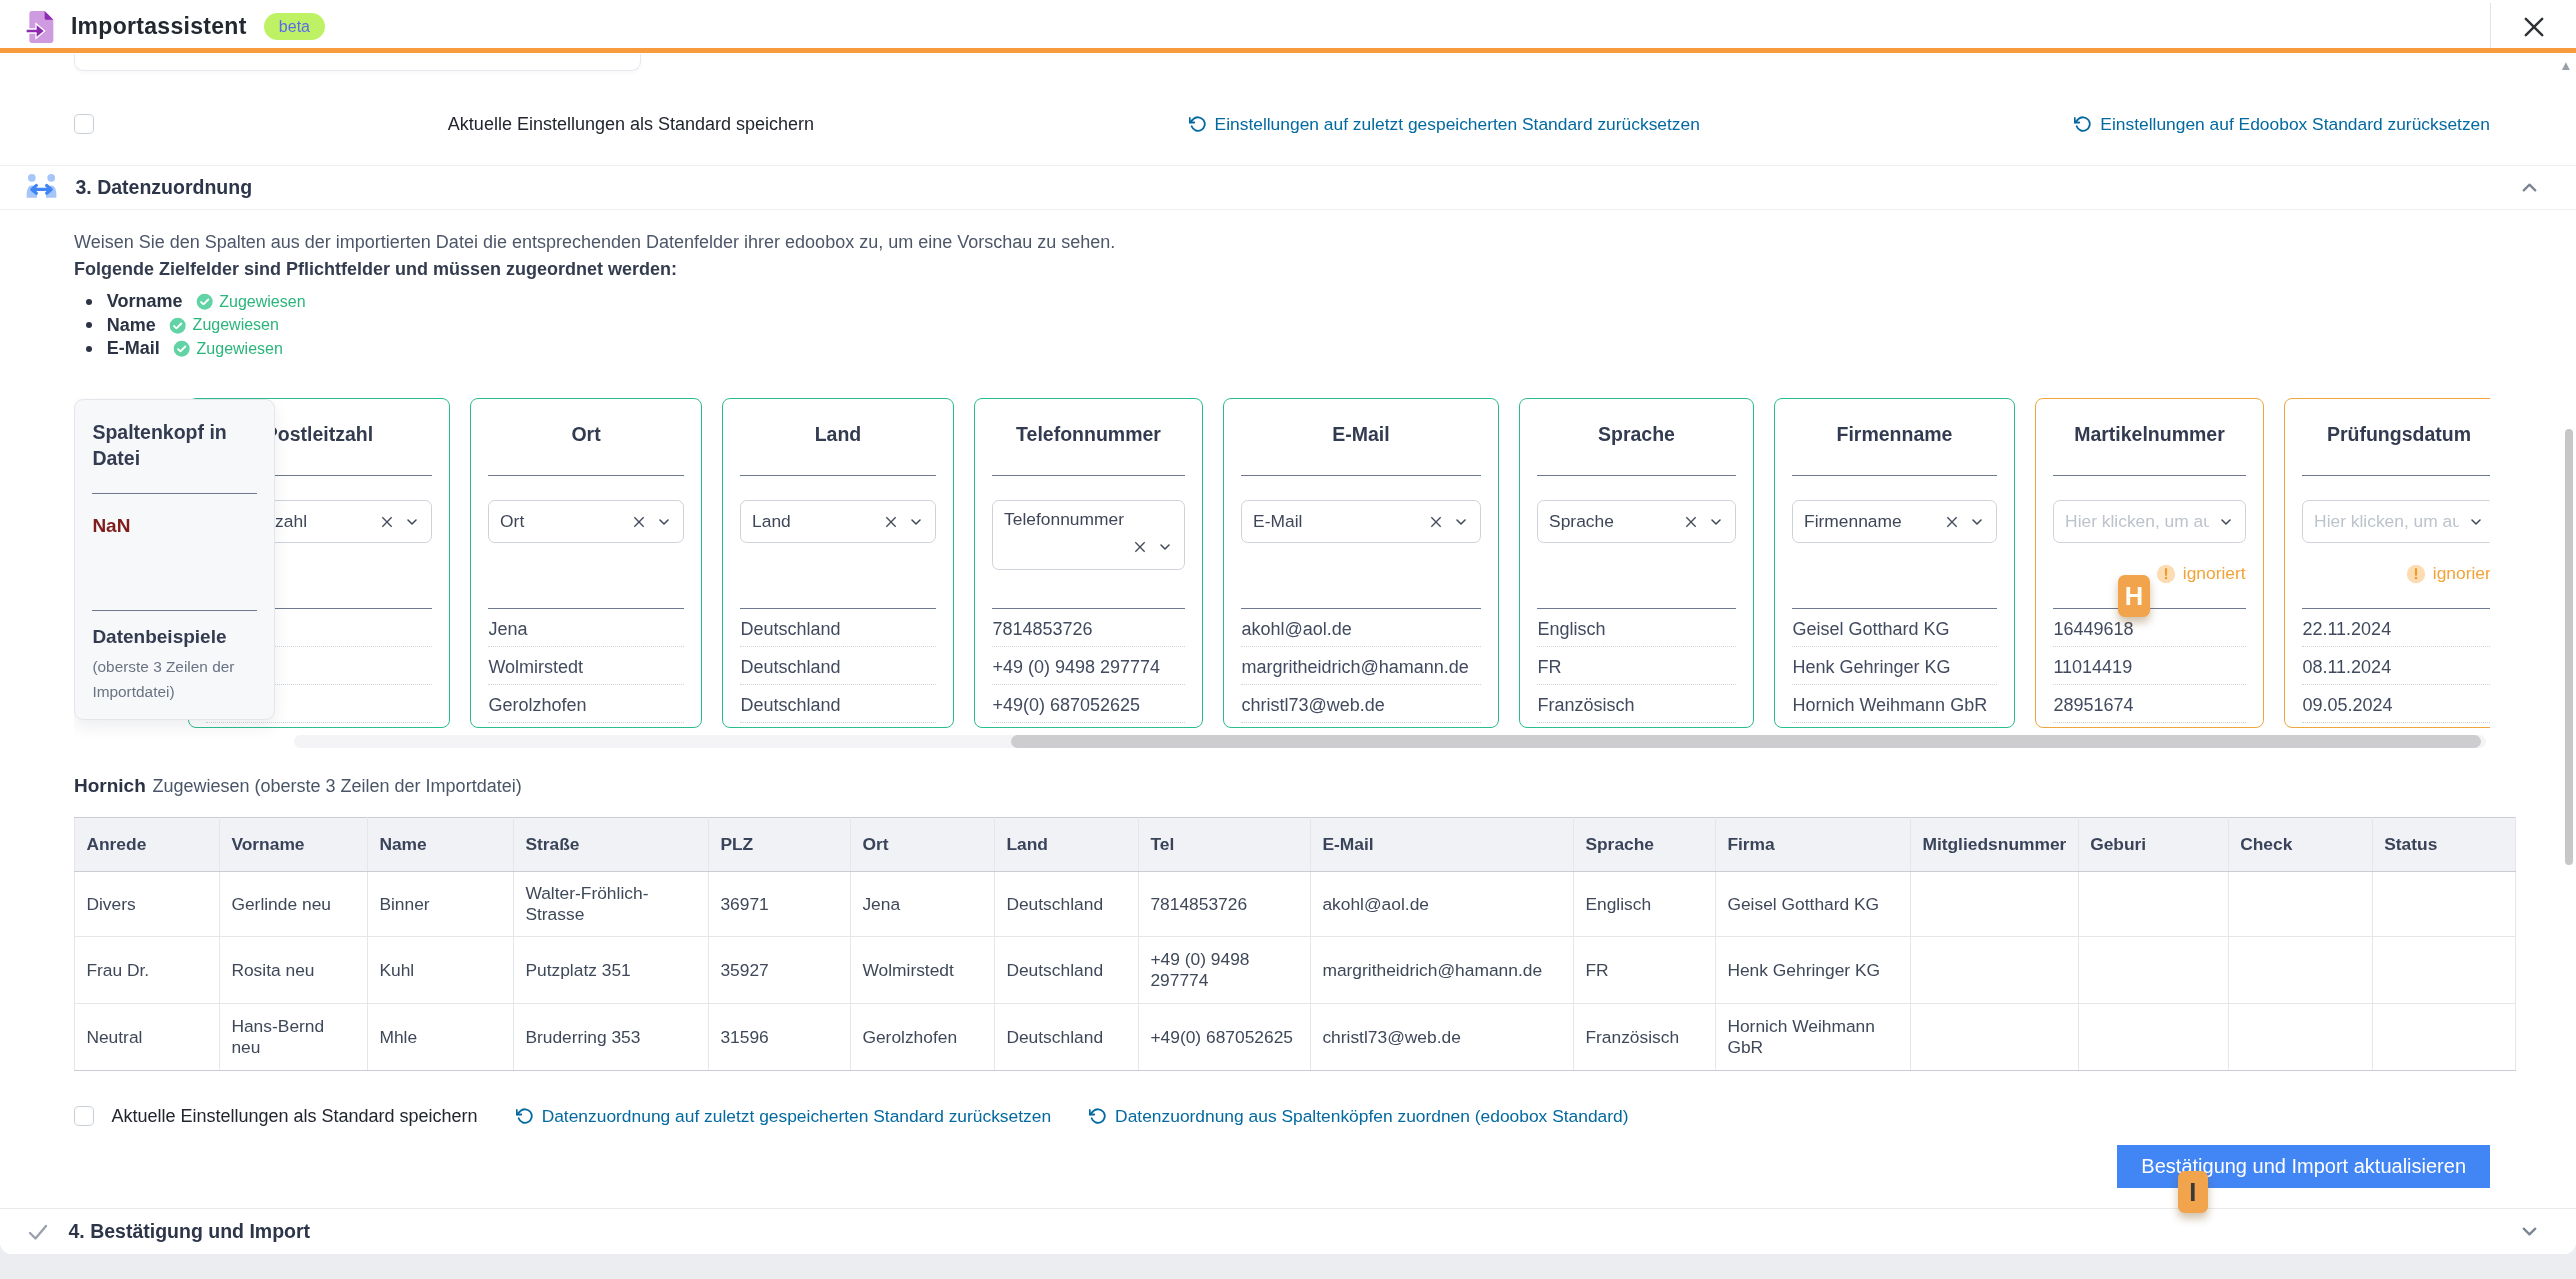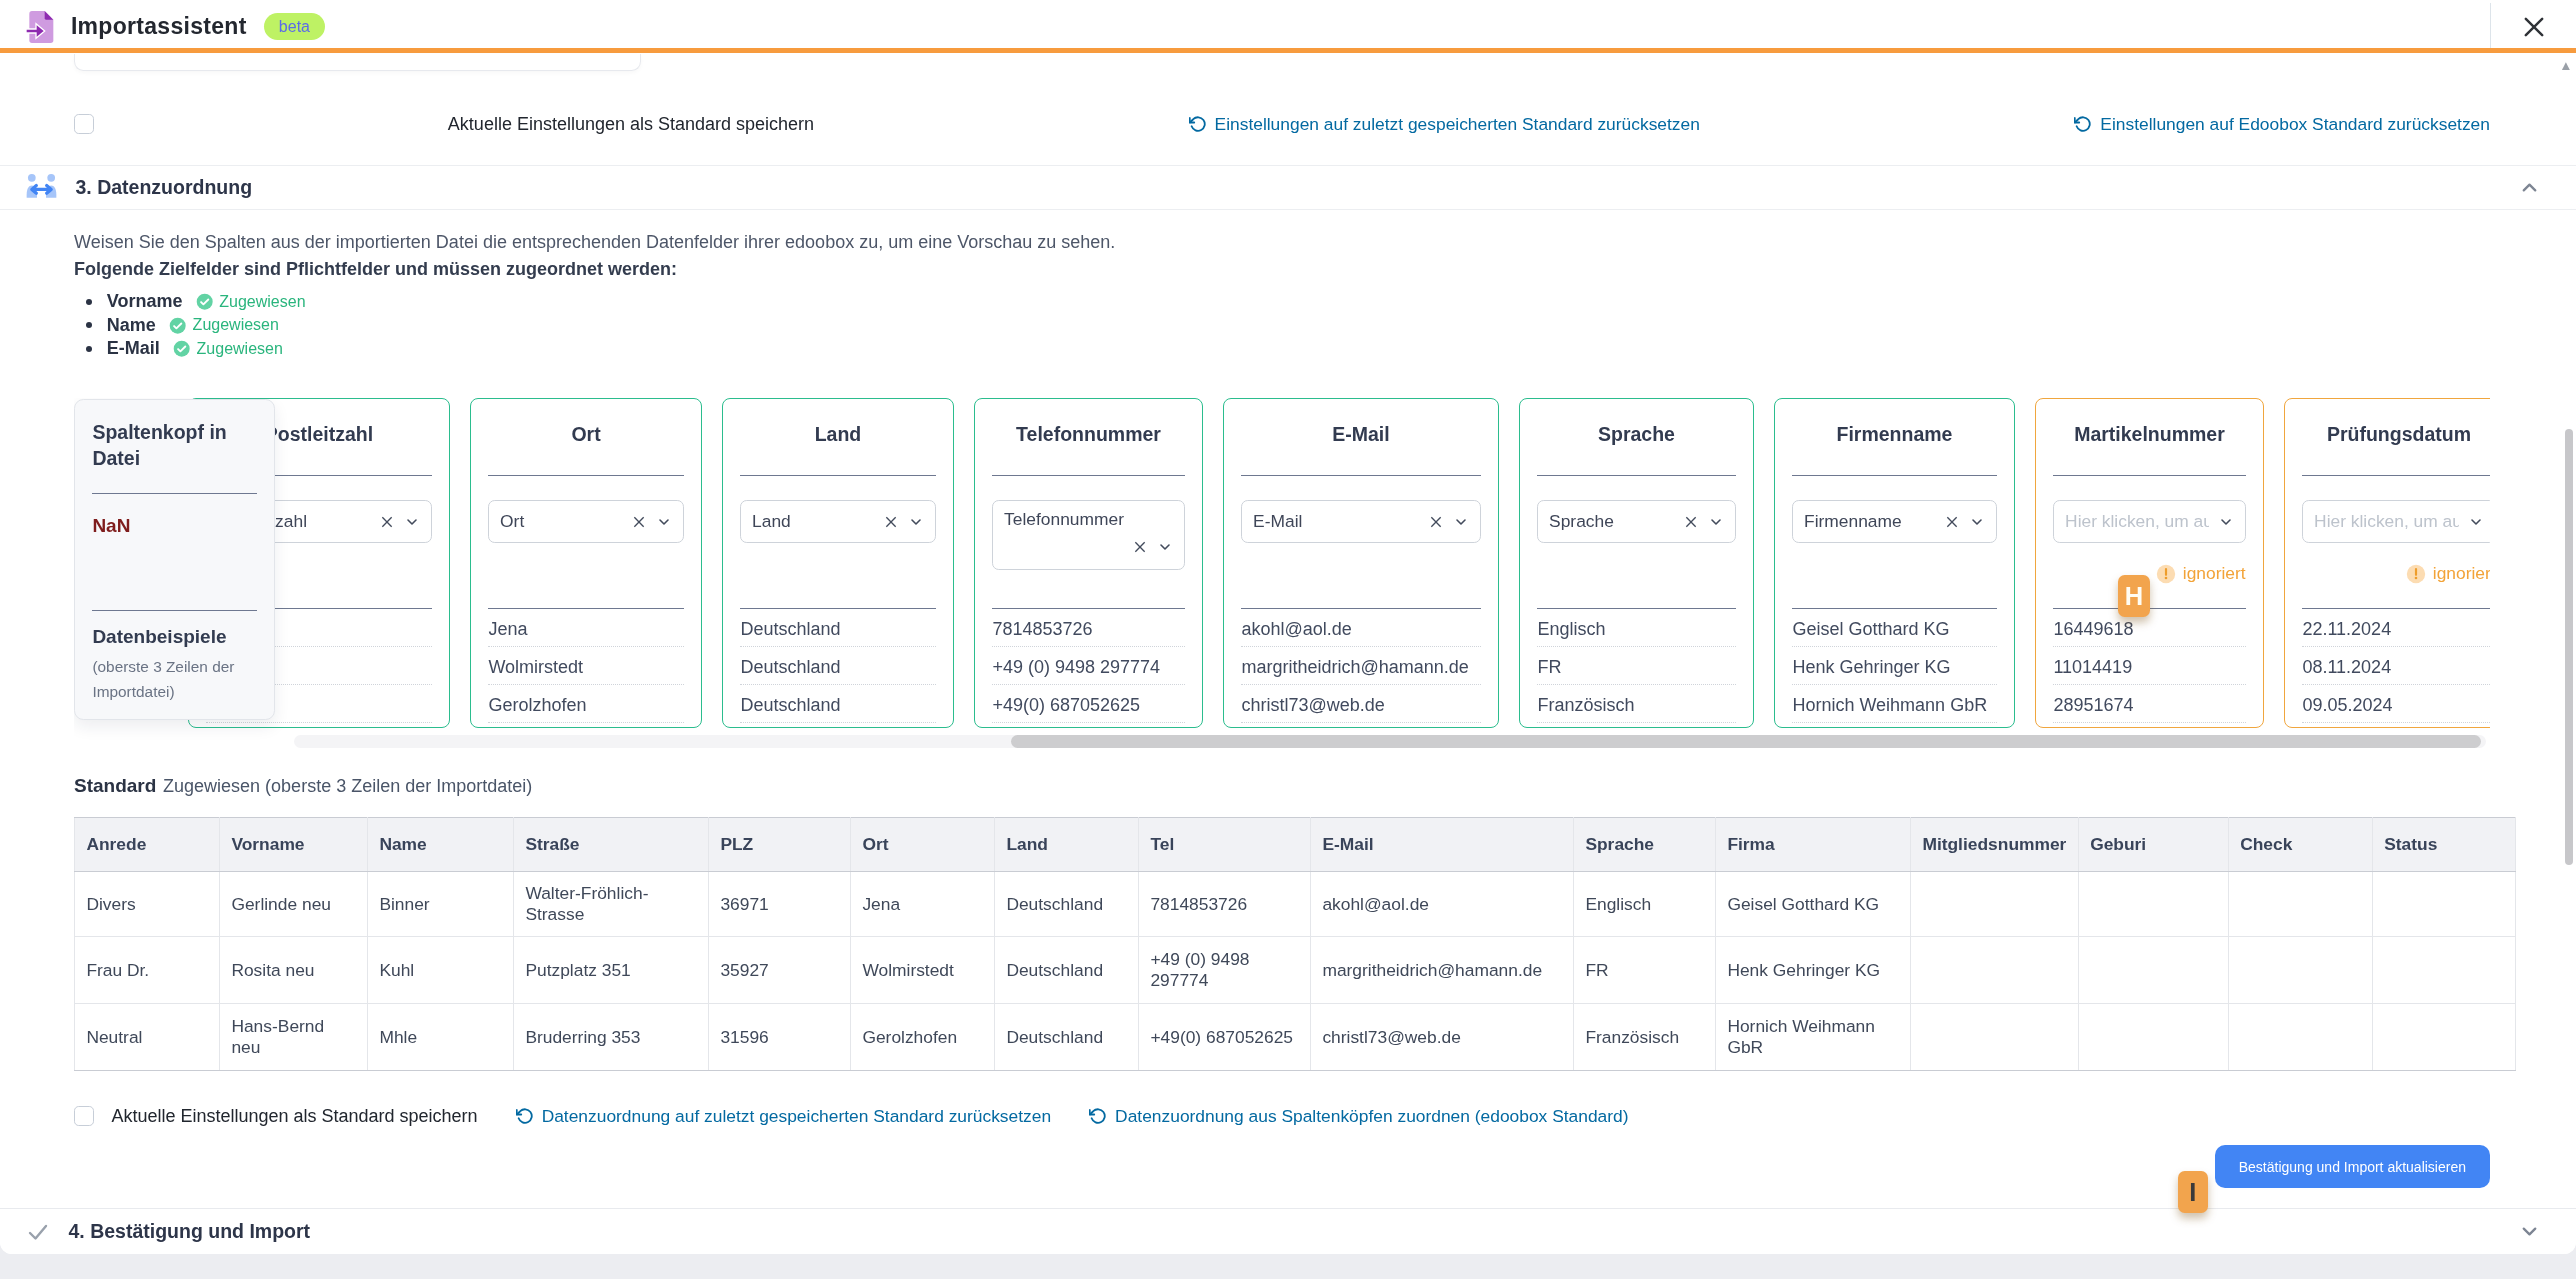--- a/index.html
+++ b/index.html
@@ -89,21 +89,21 @@
   .preview-table th, .preview-table td { border:0.7px solid #e4e6ea; font-size:17.4px; padding:4px 11.4px; overflow:hidden; }
   .preview-table thead tr { height:54px; background:#f1f2f5; }
   .preview-table th { text-align:left; font-weight:700; color:#39445a; border-top:1.3px solid #c9ccd3; border-bottom:1.3px solid #c9ccd3; }
   .preview-table td { color:#3f4859; }
   .preview-table tbody tr:nth-child(1) { height:65px; }
   .preview-table tbody tr:nth-child(2) { height:67px; }
   .preview-table tbody tr:nth-child(3) { height:67px; }
   .preview-table tbody tr:last-child td { border-bottom:1.3px solid #c9ccd3; }
 
   
-  .update-btn { position:absolute; right:86px; top:1145px; height:43px; padding:0 24px; background:#4285f4; color:#fff; font-size:14px; font-weight:500; border:none; border-radius:10px; cursor:pointer; font-family:inherit; }
+  .update-btn { position:absolute; right:86px; top:1145px; height:43px; padding:0 24px; background:#4285f4; color:#fff; font-size:20px; font-weight:500; border:none; border-radius:0; cursor:pointer; font-family:inherit; }
 
   .marker { position:absolute; border-radius:6.7px; background:#f2a44d; display:flex; align-items:center; justify-content:center; font-size:25.5px; font-weight:700; box-shadow:0 5.4px 8px rgba(120,80,20,.35); z-index:30; }
   .marker-h { left:2118px; top:575px; width:32px; height:42px; color:#fffdf4; }
   .marker-i { left:2178px; top:1171px; width:29.5px; height:42px; color:#3a3a3a; }
 
   
   .v-scroll-up { position:absolute; right:3.4px; top:58px; color:#9aa0a8; font-size:13.4px; z-index:40; }
   .v-thumb { position:absolute; right:2.7px; top:429px; width:8.7px; height:436px; background:#c7c7ca; border-radius:4.7px; z-index:40; }
 
   .sec4-check { display:inline-flex; }
@@ -473,21 +473,21 @@
         <span>Importdatei)</span>
       </div>
     </div>
 
     <div class="h-scrollbar">
       <div class="h-thumb"></div>
     </div>
   </div>
 
   <div class="preview-label">
-    <b>Standard</b><span>Zugewiesen (oberste 3 Zeilen der Importdatei)</span>
+    <b>Hornich</b><span>Zugewiesen (oberste 3 Zeilen der Importdatei)</span>
   </div>
 
   <table class="preview-table">
     <colgroup>
       <col style="width:145px">
         <col style="width:148px">
         <col style="width:146px">
         <col style="width:195px">
         <col style="width:142px">
         <col style="width:144px">

